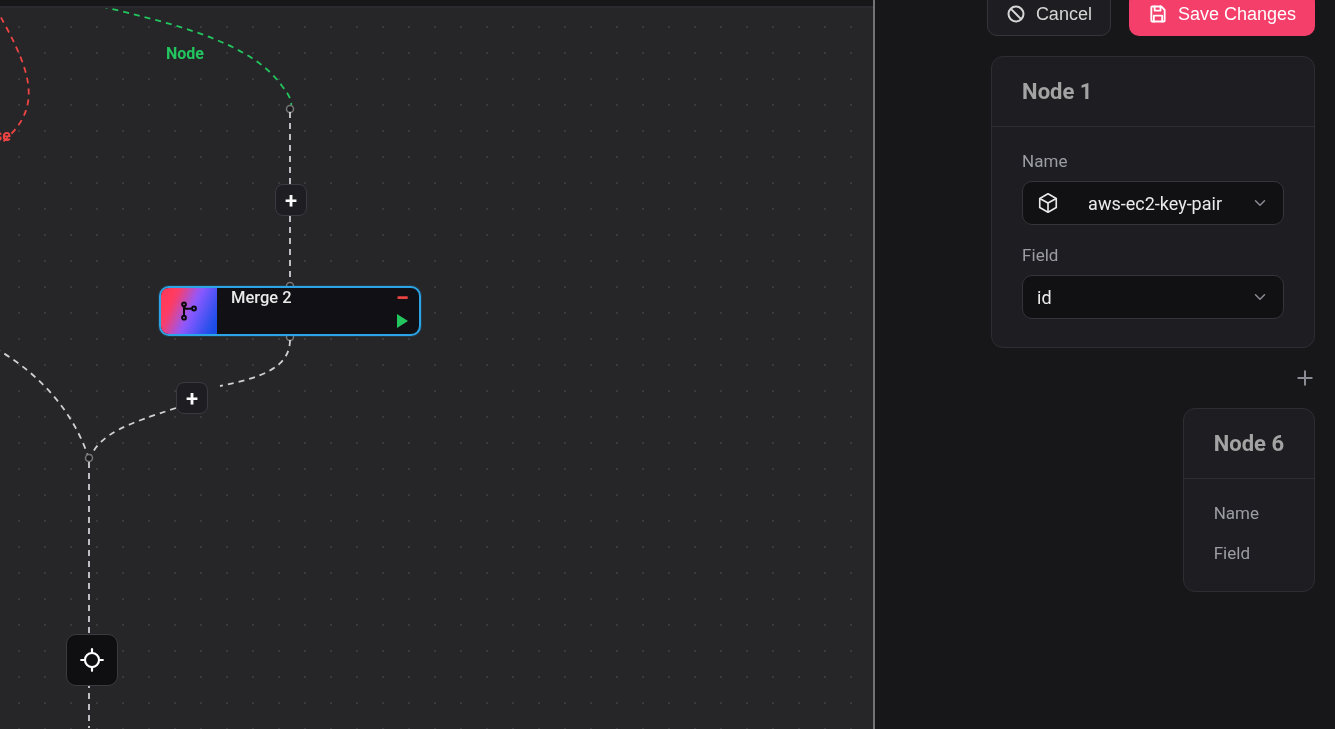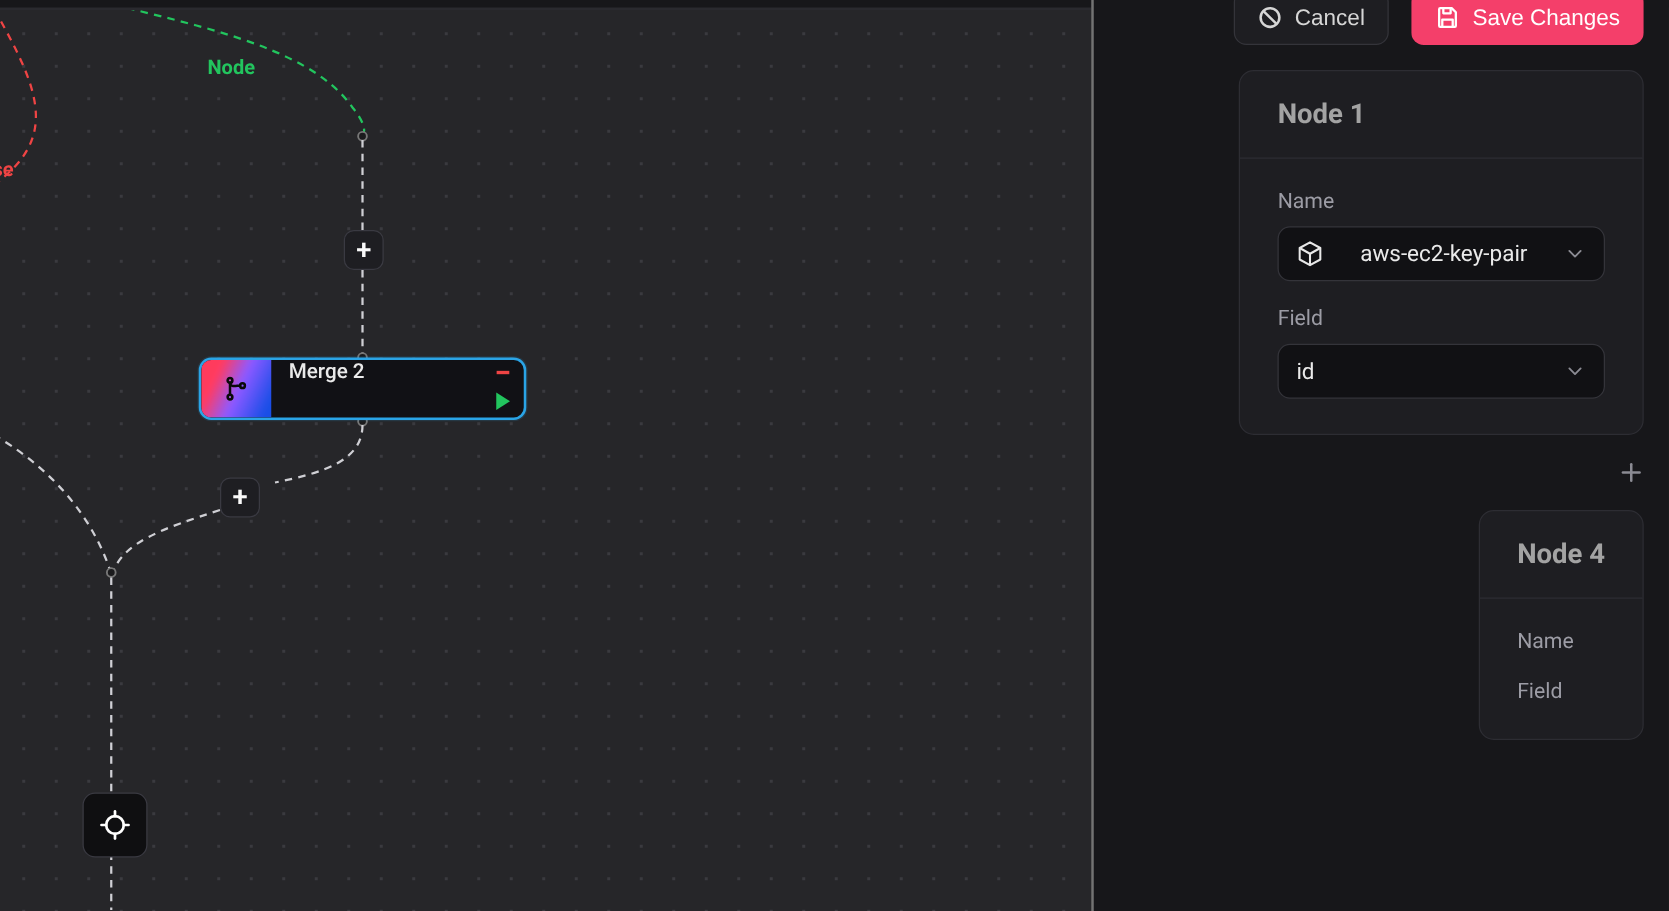--- a/index.html
+++ b/index.html
@@ -311,21 +311,21 @@
   </div>
 
   <div class="add-row">
     <svg width="20" height="20" viewBox="0 0 24 24" fill="none" stroke="#8b8b93" stroke-width="2.4" stroke-linecap="round">
       <line x1="12" y1="4" x2="12" y2="20"></line>
         <line x1="4" y1="12" x2="20" y2="12"></line>
     </svg>
   </div>
 
   <div class="section">
-    <div class="section-header">Node 4</div>
+    <div class="section-header">Node 6</div>
     <div class="section-body">
       <div class="form-group">
         <label class="form-label">Name</label>
       </div>
       <div class="form-group">
         <label class="form-label">Field</label>
       </div>
     </div>
   </div>
 

